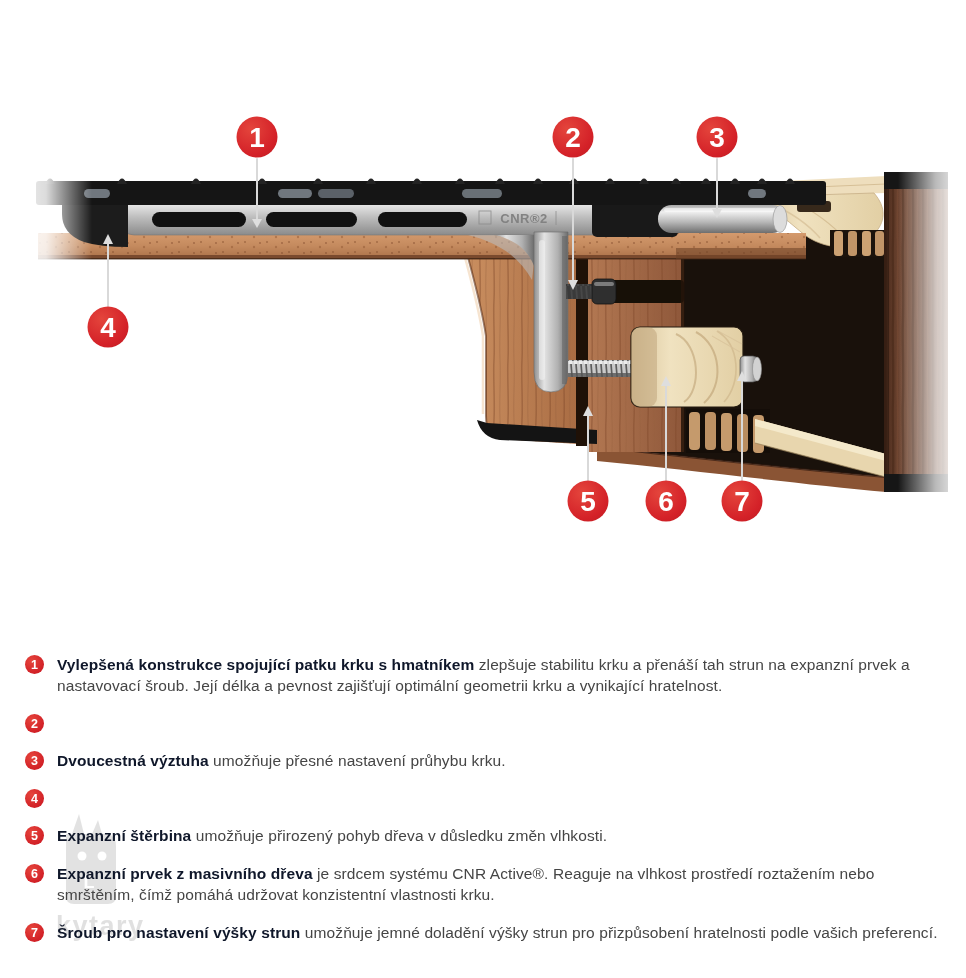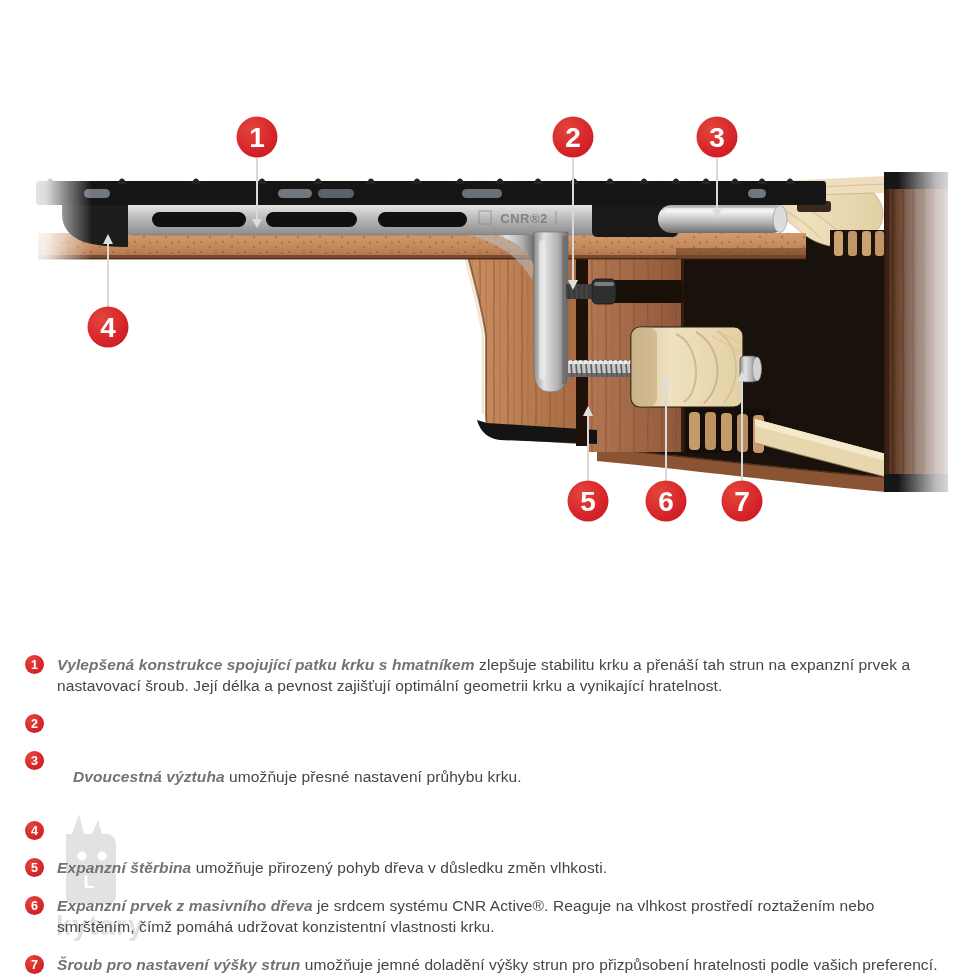--- a/index.html
+++ b/index.html
@@ -6,21 +6,21 @@
   .stage{width:966px;height:978px;position:relative;background:#fff;overflow:hidden;
          font-family:"Liberation Sans",sans-serif;}
   svg.scene{display:block;}
   .legend{position:relative;z-index:1;padding:14px 26px 0 25px;}
   .legend-row{display:flex;align-items:flex-start;margin-bottom:17px;}
   .badge{flex:0 0 auto;width:19px;height:19px;border-radius:50%;
          background:radial-gradient(circle at 35% 30%, #e6453c, #d22127 70%, #c21d23);
          color:#fff;font-size:12.5px;font-weight:bold;display:flex;align-items:center;
          justify-content:center;margin-right:13px;margin-top:1px;}
   .legend-text{font-size:15.5px;line-height:21px;color:#454545;max-width:888px;letter-spacing:0.1px;}
-  .legend-text b{color:#737373;font-style:italic;}
+  .legend-text b{color:#0f172a;}
   .watermark{position:absolute;left:56px;top:804px;z-index:0;opacity:0.5;width:150px;}
   .wm-text{color:#c3c3c3;font-size:27px;font-weight:bold;letter-spacing:1.5px;margin-top:1px;}
 </style>
 </head>
 <body>
 
 <div class="stage">
 
 <svg class="scene" width="966" height="640" viewBox="0 0 966 640">
   <defs>
@@ -301,21 +301,21 @@
     <span class="badge">1</span>
     <p class="legend-text" style="margin:0"><b>Vylepšená konstrukce spojující patku krku s hmatníkem</b><span> zlepšuje stabilitu krku a přenáší tah strun na expanzní prvek a nastavovací šroub. Její délka a pevnost zajišťují optimální geometrii krku a vynikající hratelnost.</span></p>
   </div>
 
   <div class="legend-row">
     <span class="badge">2</span>
   </div>
 
   <div class="legend-row">
     <span class="badge">3</span>
-    <p class="legend-text" style="margin:16px"><b>Dvoucestná výztuha</b><span> umožňuje přesné nastavení průhybu krku.</span></p>
+    <p class="legend-text" style="margin:0"><b>Dvoucestná výztuha</b><span> umožňuje přesné nastavení průhybu krku.</span></p>
   </div>
 
   <div class="legend-row">
     <span class="badge">4</span>
   </div>
 
   <div class="legend-row">
     <span class="badge">5</span>
     <p class="legend-text" style="margin:0"><b>Expanzní štěrbina</b><span> umožňuje přirozený pohyb dřeva v důsledku změn vlhkosti.</span></p>
   </div>

